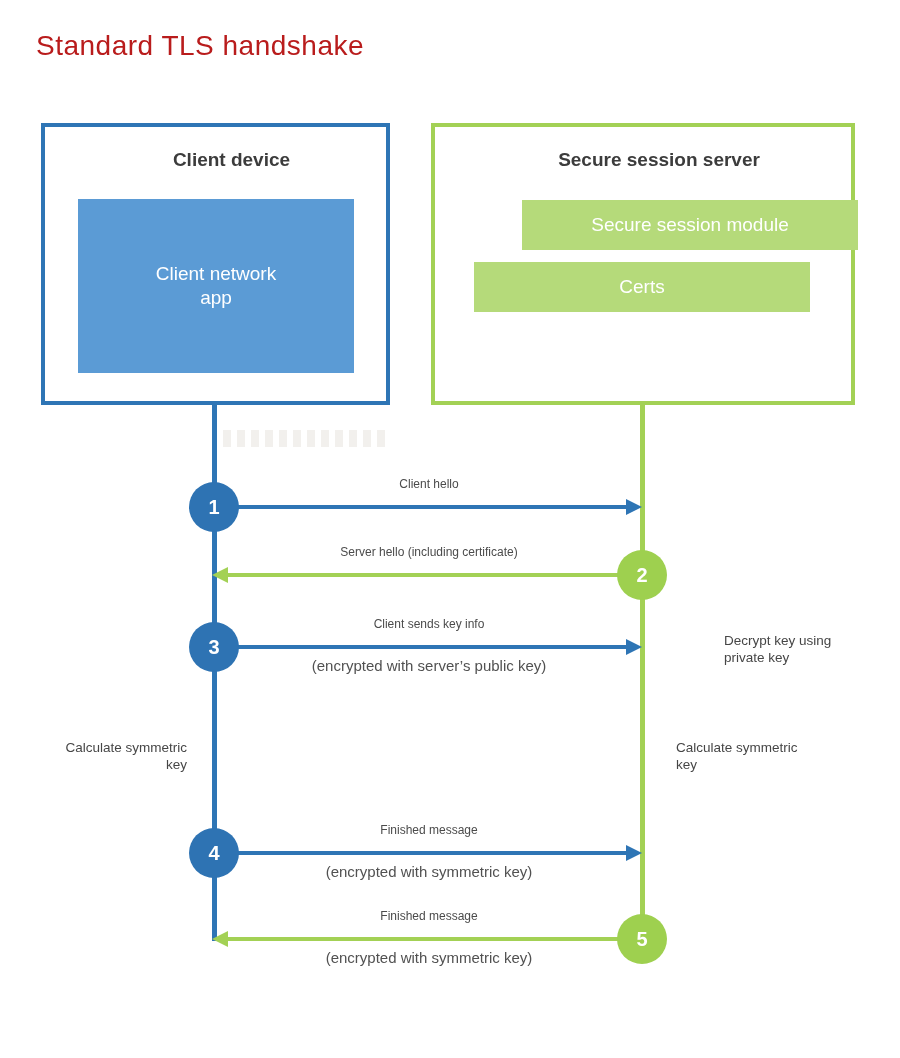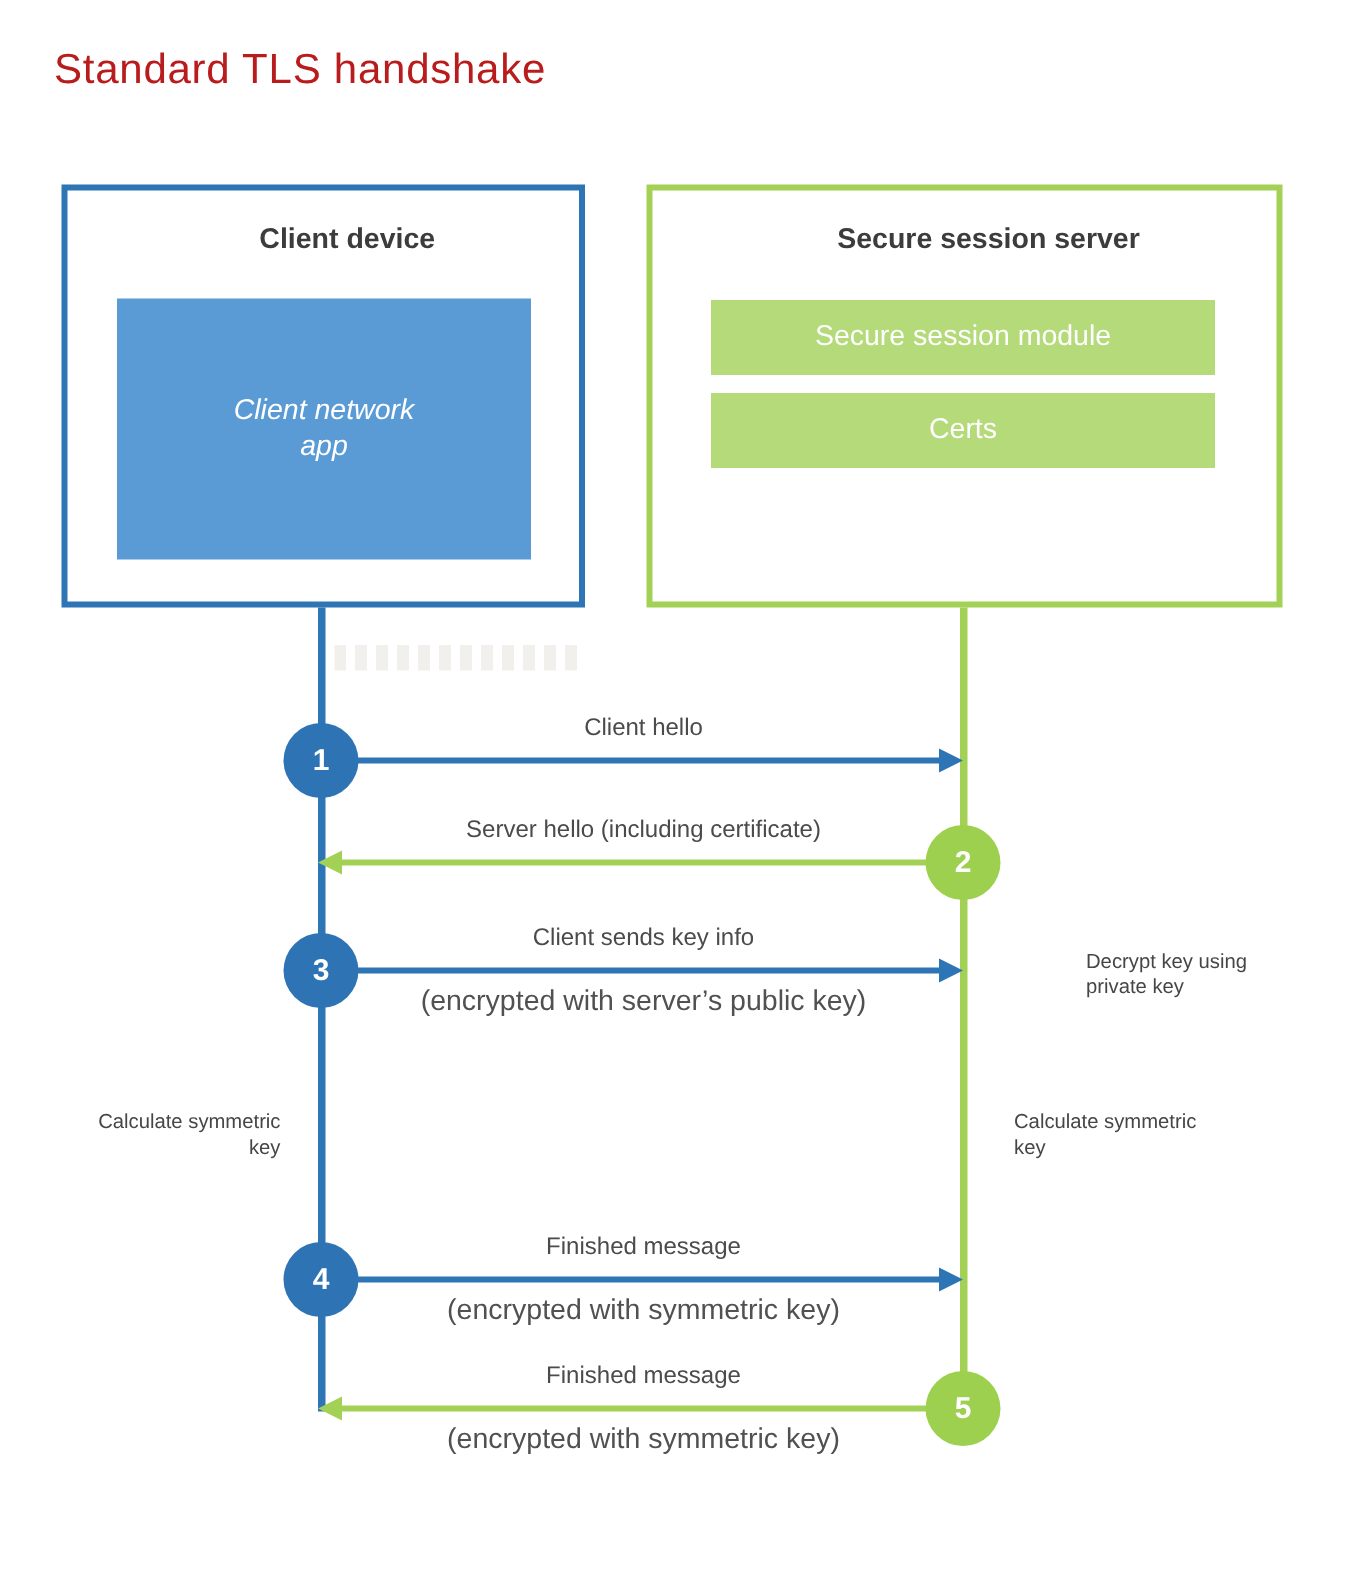--- a/index.html
+++ b/index.html
@@ -11,21 +11,21 @@
     position:absolute;left:36px;top:30px;font-size:28px;font-weight:300;
     color:#b91c1c;letter-spacing:.5px;
   }
   
   .actor-box{position:absolute;top:123px;height:282px;box-sizing:border-box;background:#fff;}
   .client-box{left:41px;width:349px;border:4px solid var(--blue,#2e75b5);}
   .server-box{left:431px;width:424px;border:4px solid var(--green,#a3d155);}
   .actor-title{margin-top:22px;text-align:center;font-size:19px;font-weight:bold;color:#3c3c3c;padding-left:32px;}
   .app-box{
     position:absolute;left:33px;top:72px;width:276px;height:174px;
-    background:var(--blue_fill,#5b9bd5);display:flex;align-items:center;justify-content:center;font-style:italic;
+    background:var(--blue_fill,#5b9bd5);display:flex;align-items:center;justify-content:center;
   }
   .app-box span{display:block;width:150px;text-align:center;color:#fff;font-size:19px;line-height:1.25;}
   .module-bar{
     position:absolute;left:39px;width:336px;height:50px;background:var(--green_fill,#b5da7a);
     color:#fff;font-size:19px;text-align:center;line-height:50px;
   }
   
   .lifeline{position:absolute;width:5px;z-index:1;}
   .lifeline.blue{left:212px;top:405px;height:536px;background:var(--blue,#2e75b5);}
   .lifeline.green{left:640px;top:405px;height:534px;background:var(--green,#a3d155);}
@@ -45,25 +45,25 @@
   
   .step-circle{
     position:absolute;width:50px;height:50px;border-radius:50%;z-index:3;
     color:#fff;font-size:20px;font-weight:bold;text-align:center;line-height:50px;
   }
   .step-circle.blue{background:var(--blue_circle,#2e73b3);}
   .step-circle.green{background:var(--green_circle,#9ed04f);}
   
   .msg-label{
     position:absolute;left:214px;width:430px;text-align:center;
-    font-size:16px;color:#4b4b4b;z-index:2;
+    font-size:12px;color:#4b4b4b;z-index:2;
   }
   .msg-sublabel{
     position:absolute;left:214px;width:430px;text-align:center;
-    font-size:19px;color:#515151;z-index:2;
+    font-size:15px;color:#515151;z-index:2;
   }
   
   .side-note{position:absolute;font-size:13.5px;color:#464646;line-height:1.28;z-index:2;}
   .note-decrypt{left:676px;top:632px;width:130px;text-align:left;margin-left:48px;}
   .note-calc-left{left:55px;top:739px;width:132px;text-align:right;}
   .note-calc-right{left:676px;top:739px;width:132px;text-align:left;}
 </style>
 </head>
 <body>
 
@@ -73,21 +73,21 @@
 
   <div class="actor-box client-box">
     <div class="actor-title">Client device</div>
     <div class="app-box">
       <span>Client network app</span>
     </div>
   </div>
 
   <div class="actor-box server-box">
     <div class="actor-title">Secure session server</div>
-    <div class="module-bar" style="top:73px;">Secure session module</div>
+    <div class="module-bar" style="top:73px;margin-left:48px;">Secure session module</div>
     <div class="module-bar" style="top:135px;">Certs</div>
   </div>
 
   <div class="ghost-dashes"></div>
   <div class="lifeline blue"></div>
   <div class="lifeline green"></div>
 
   <div>
     <div class="msg-label" style="top:477px;">Client hello</div>
     <div class="arrow-line blue" style="left:216px;top:505px;width:410px;"></div>

